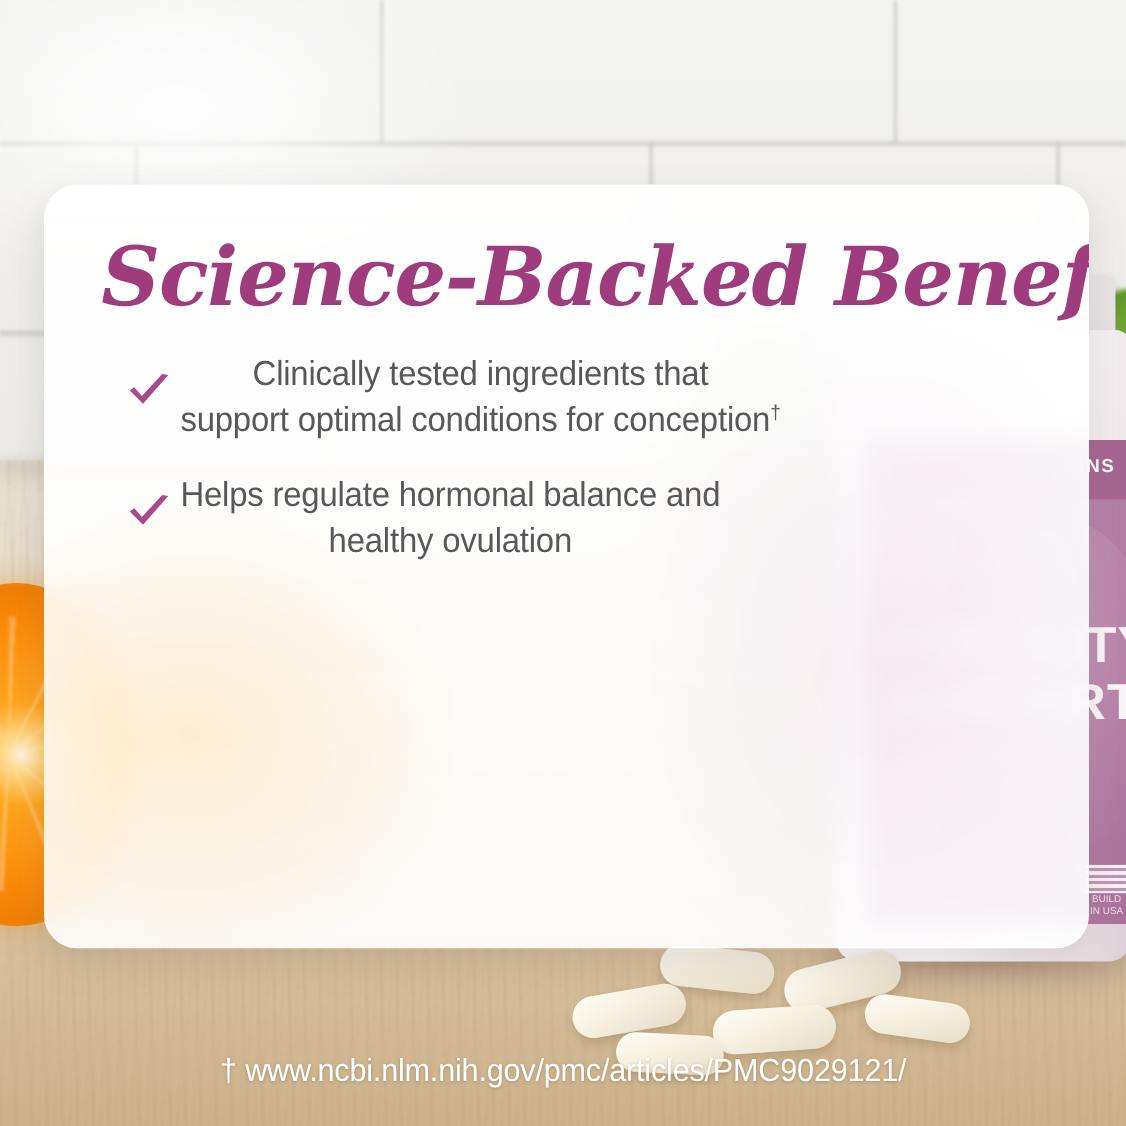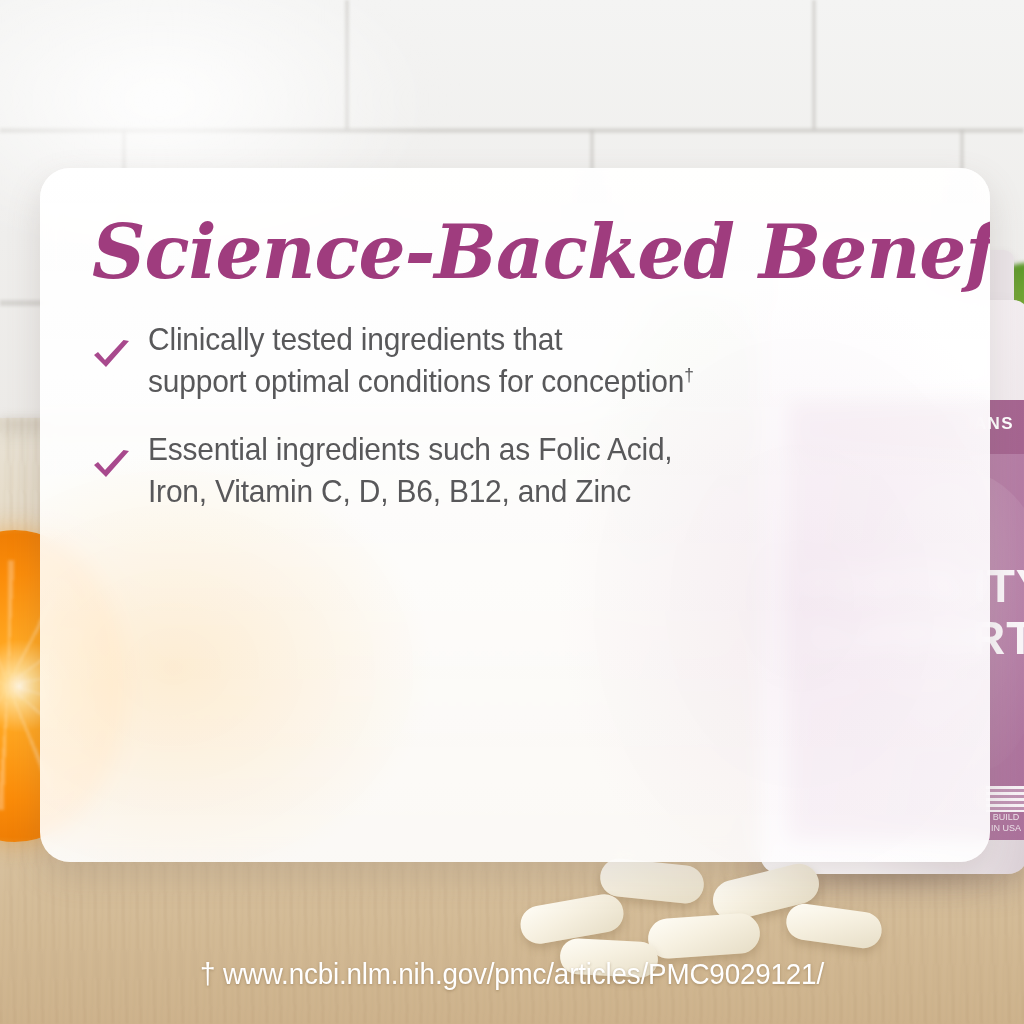--- a/index.html
+++ b/index.html
@@ -264,22 +264,23 @@
     font-size: 74px;
     line-height: 80px;
     letter-spacing: -1px;
     color: #9f3c7e;
     margin: 0 0 26px 0;
     white-space: nowrap;
   }
 
   .benefits {
     list-style: none;
-    margin: 0;
+    margin: 16px;
     padding: 0;
+    text-align: center;
   }
   .benefit {
     display: flex;
     align-items: flex-start;
     margin-bottom: 26px;
   }
   .check {
     flex: 0 0 auto;
     width: 56px;
     padding-top: 22px;
@@ -381,30 +382,30 @@
 
         <li class="benefit">
           <span class="check">
             <svg width="40" height="34" viewBox="0 0 40 34" aria-hidden="true">
               <path d="M2 15 L14 27 L37 1 L31.5 0 L13 20 L6 12 Z" fill="#a8498d"></path>
             </svg>
           </span>
           <span class="benefit-text"><span>Clinically tested ingredients that</span><br><span>support optimal conditions for conception</span><sup>†</sup></span>
         </li>
 
-
-
         <li class="benefit">
           <span class="check">
             <svg width="40" height="34" viewBox="0 0 40 34" aria-hidden="true">
               <path d="M2 15 L14 27 L37 1 L31.5 0 L13 20 L6 12 Z" fill="#a8498d"></path>
             </svg>
           </span>
-          <span class="benefit-text"><span>Essential ingredients such as Folic Acid,</span><br><span>Iron, Vitamin C, D, B6, B12, and Zinc</span></span>
+          <span class="benefit-text"><span>Helps regulate hormonal balance and</span><br><span>healthy ovulation</span></span>
         </li>
+
+
 
       </ul>
     </div>
   </div>
 
   <div class="footnote">† www.ncbi.nlm.nih.gov/pmc/articles/PMC9029121/</div>
 
 </div>
 
 </body></html>

